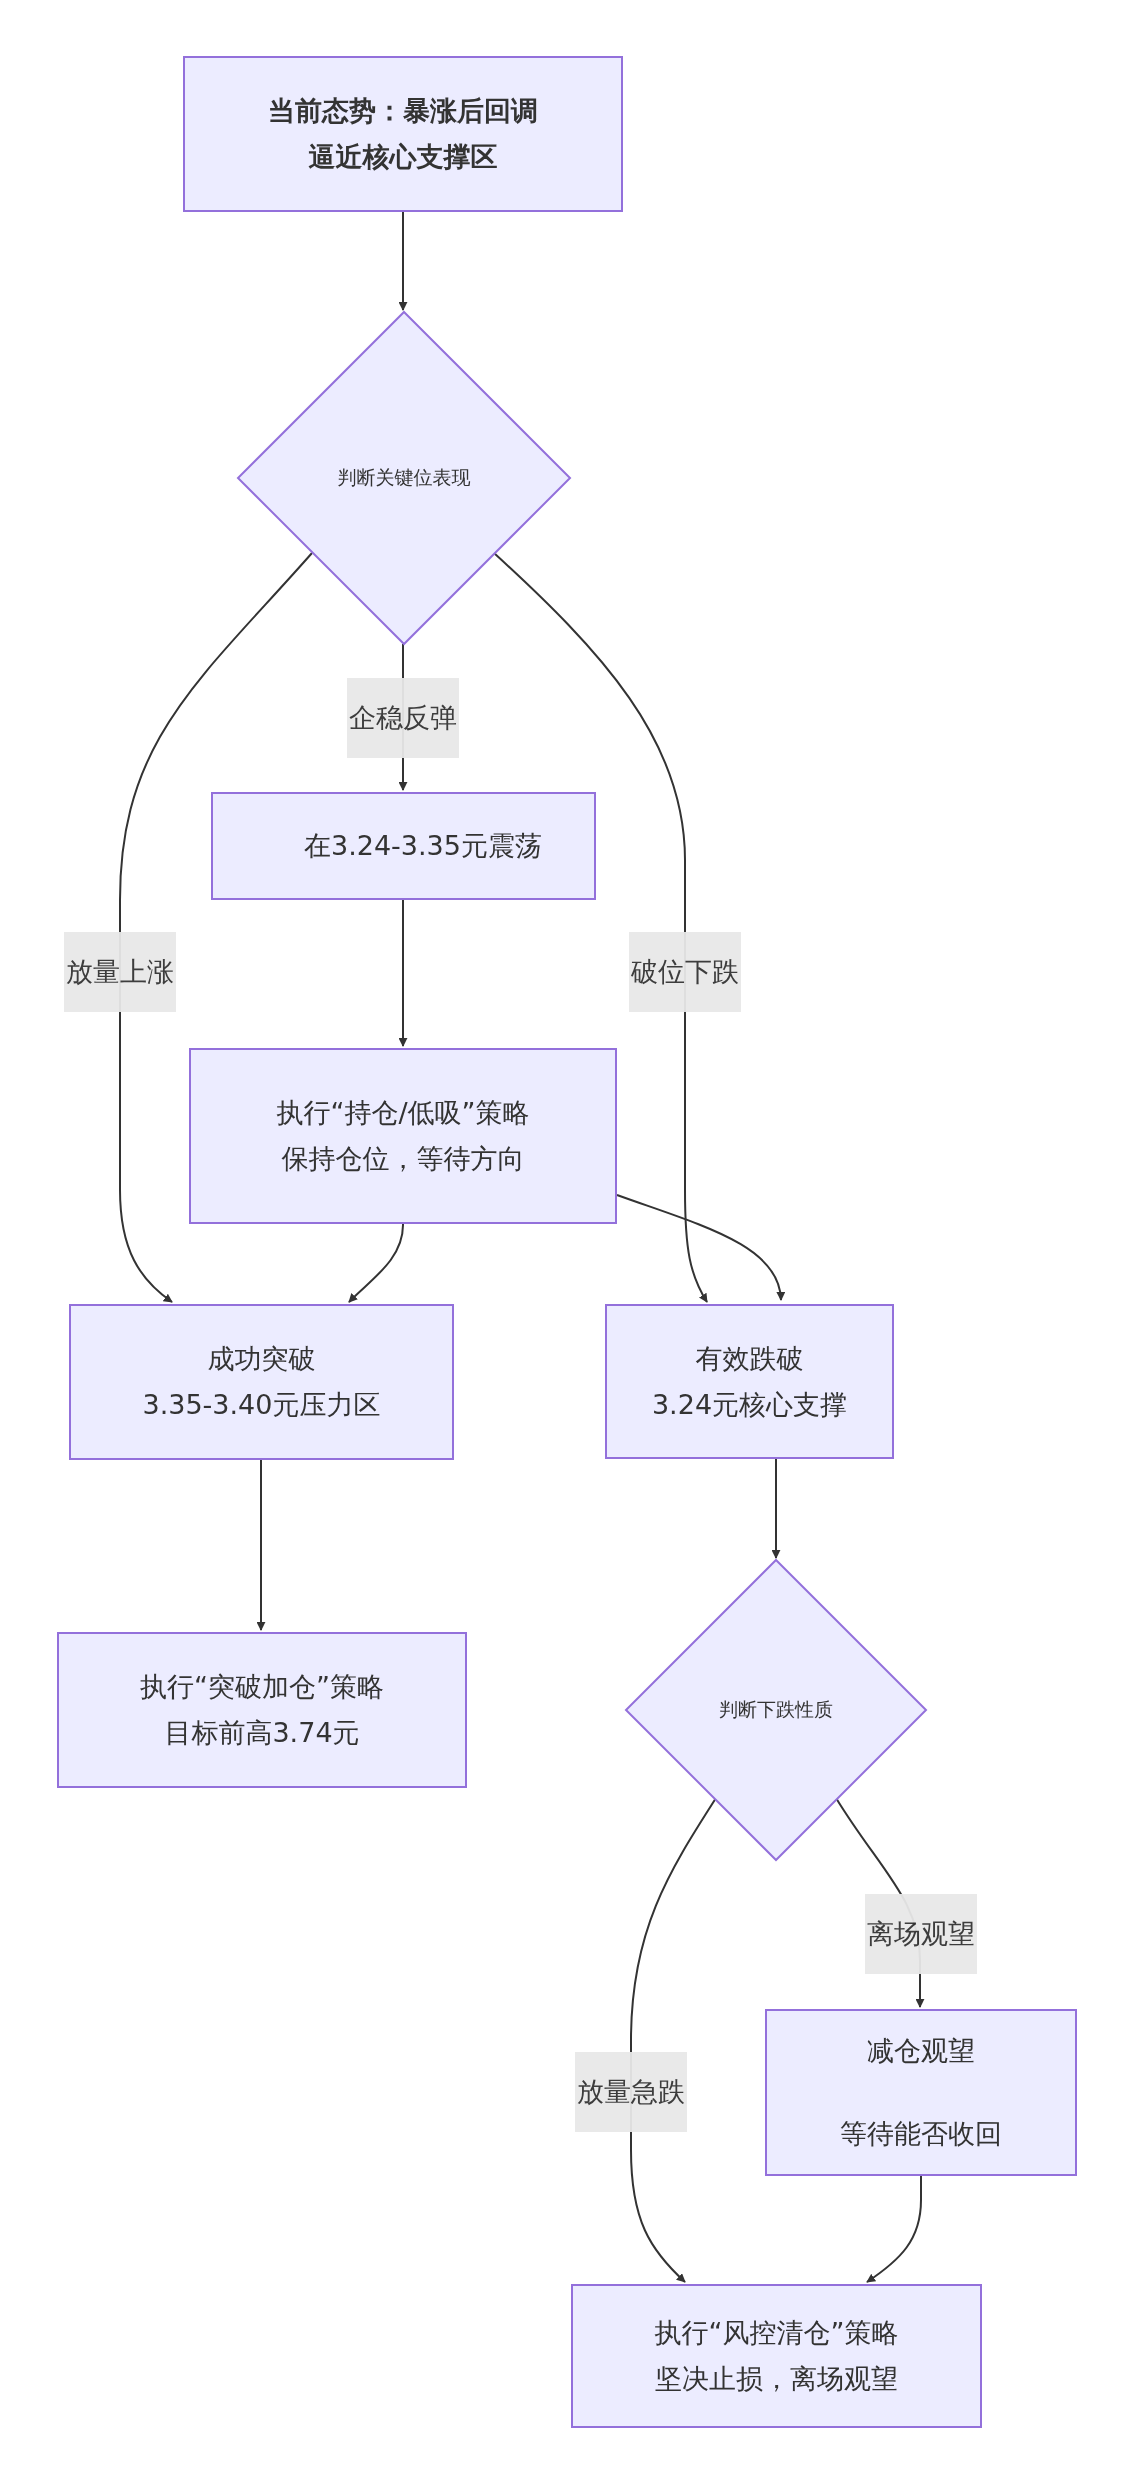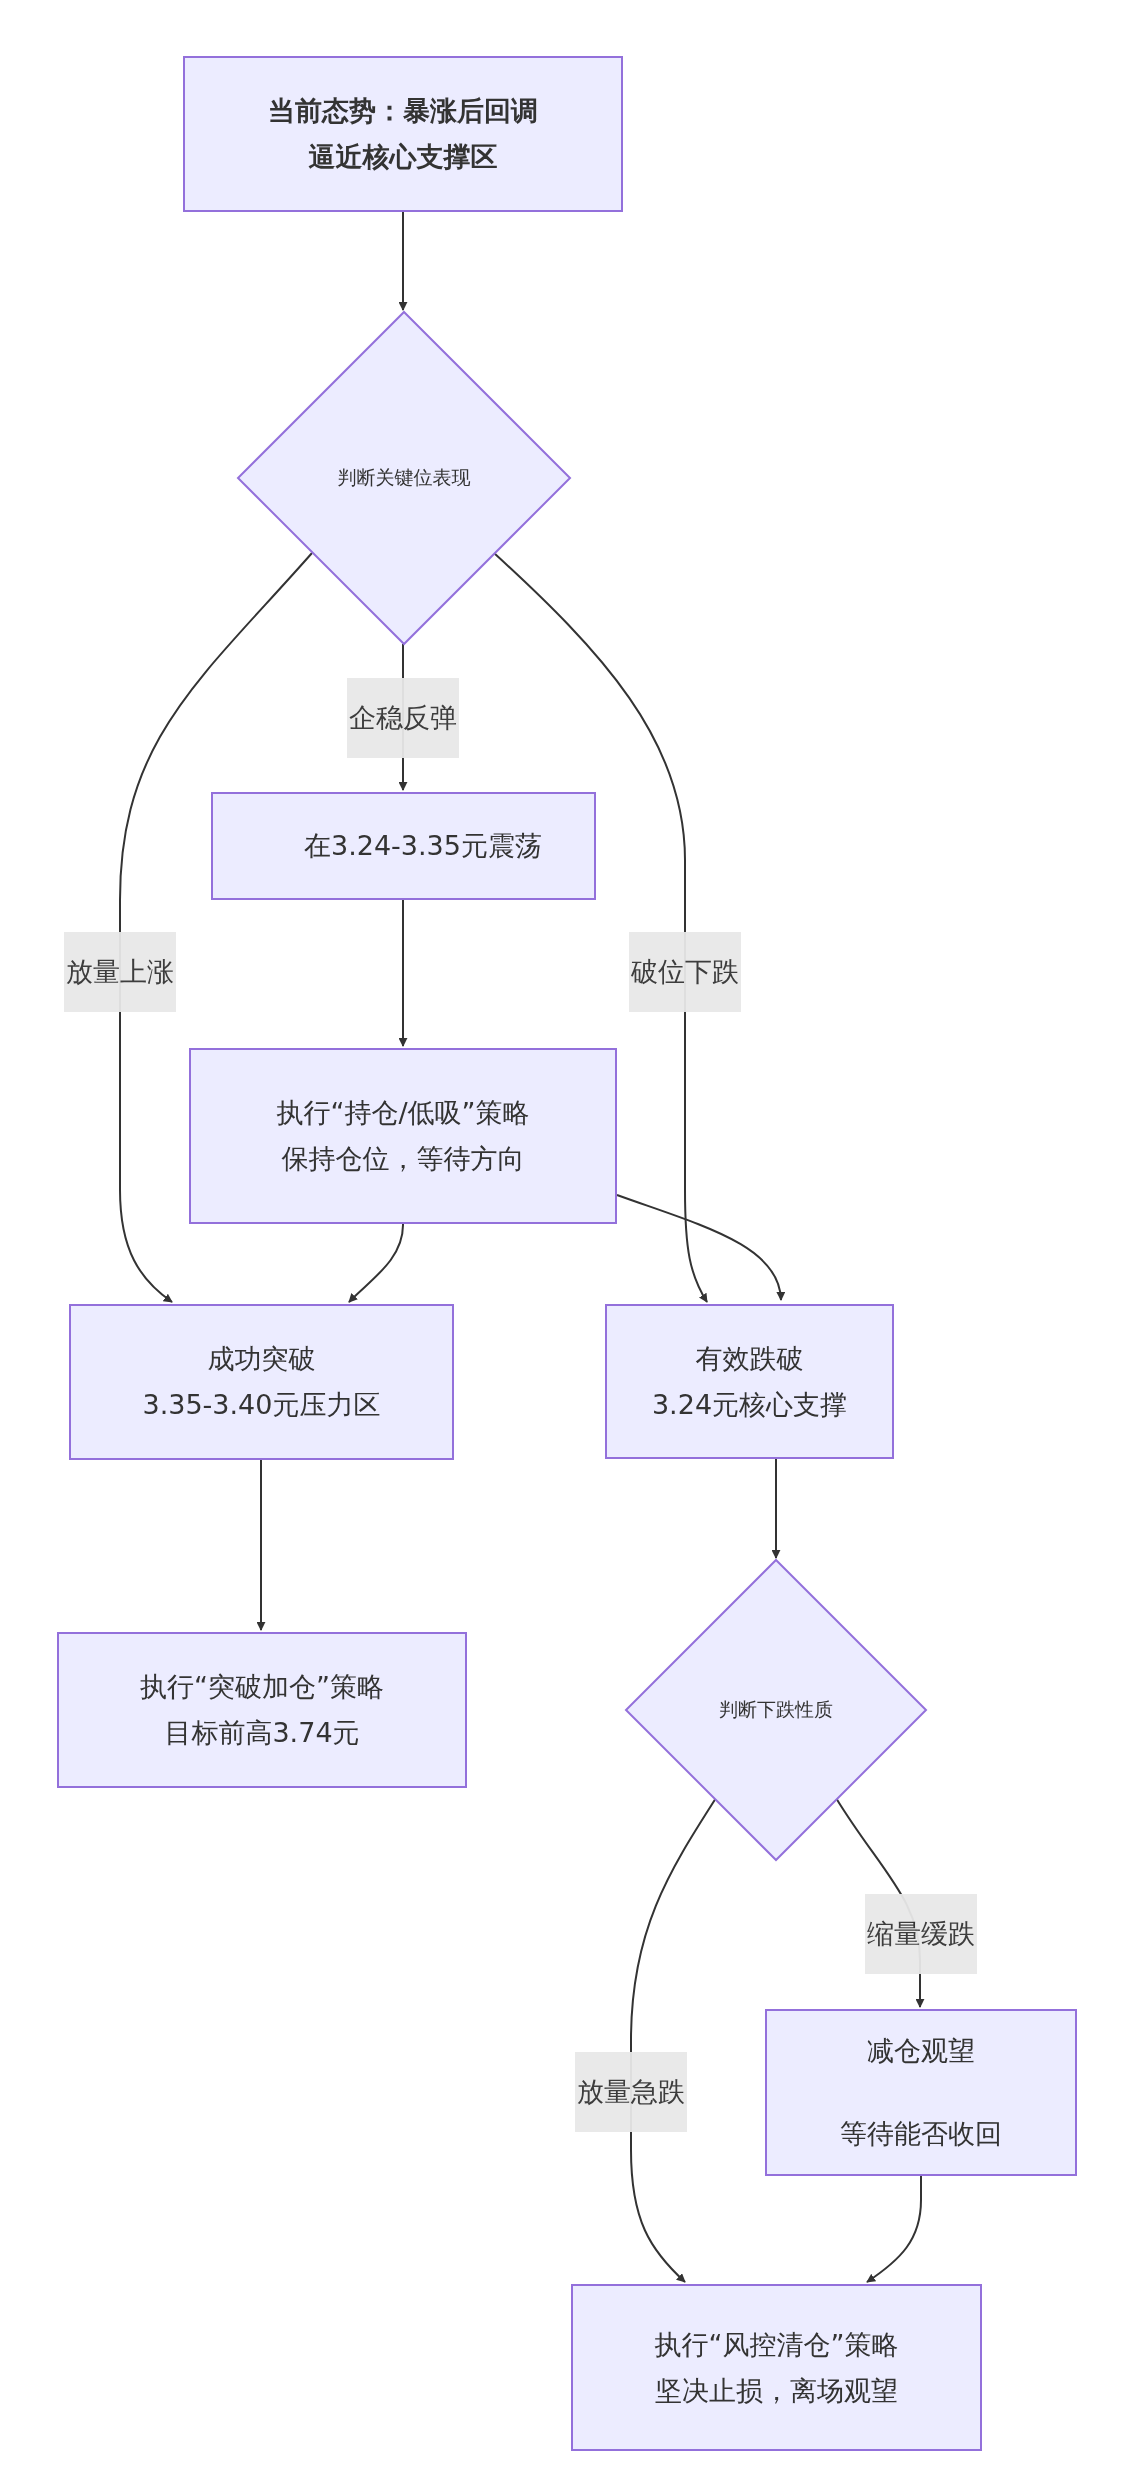--- a/index.html
+++ b/index.html
@@ -73,22 +73,22 @@
   <span>目标前高3.74元</span>
 </div>
 
 <div class="diamond-text" style="left:776px;top:1710px;">判断下跌性质</div>
 
 <div class="node" style="left:765px;top:2009px;width:312px;height:167px;gap:37px;">
   <span>减仓观望</span>
   <span>等待能否收回</span>
 </div>
 
-<div class="node" style="left:571px;top:2284px;width:411px;height:167px;">
+<div class="node" style="left:571px;top:2284px;width:411px;height:144px;">
   <span>执行“风控清仓”策略</span>
   <span>坚决止损，离场观望</span>
 </div>
 
 <div class="elabel" style="left:403px;top:718px;">企稳反弹</div>
 <div class="elabel" style="left:120px;top:972px;">放量上涨</div>
 <div class="elabel" style="left:685px;top:972px;">破位下跌</div>
-<div class="elabel" style="left:921px;top:1934px;">缩量缓跌</div>
+<div class="elabel" style="left:921px;top:1934px;">离场观望</div>
 <div class="elabel" style="left:631px;top:2092px;">放量急跌</div>
 
 </body></html>

